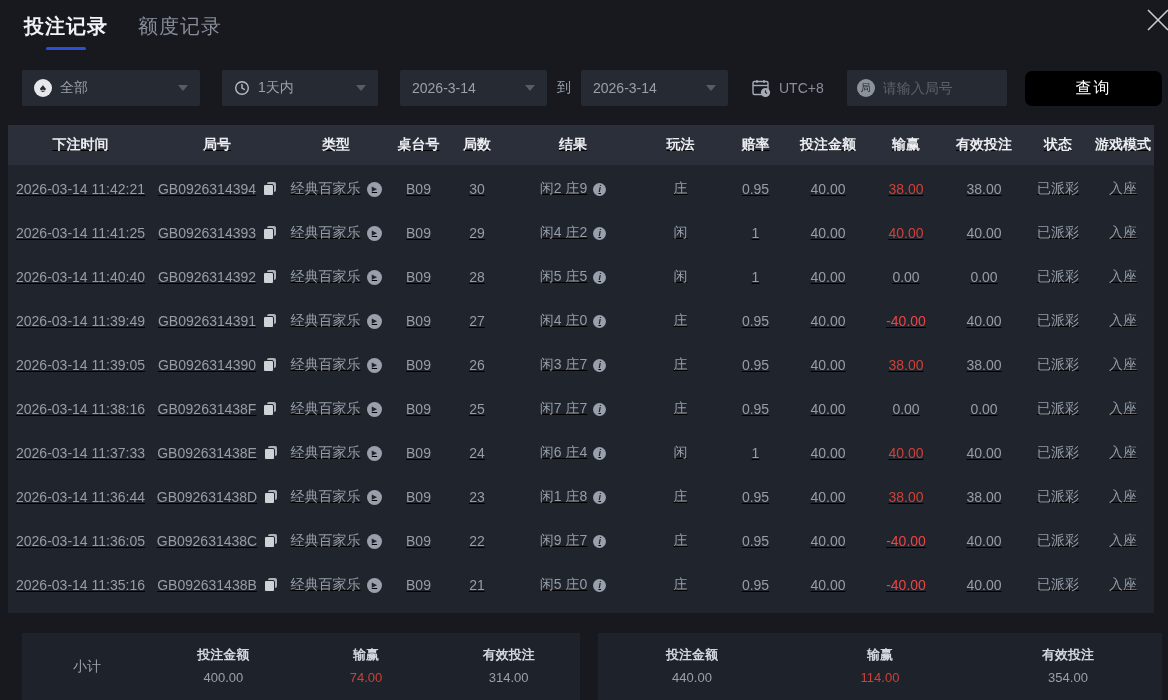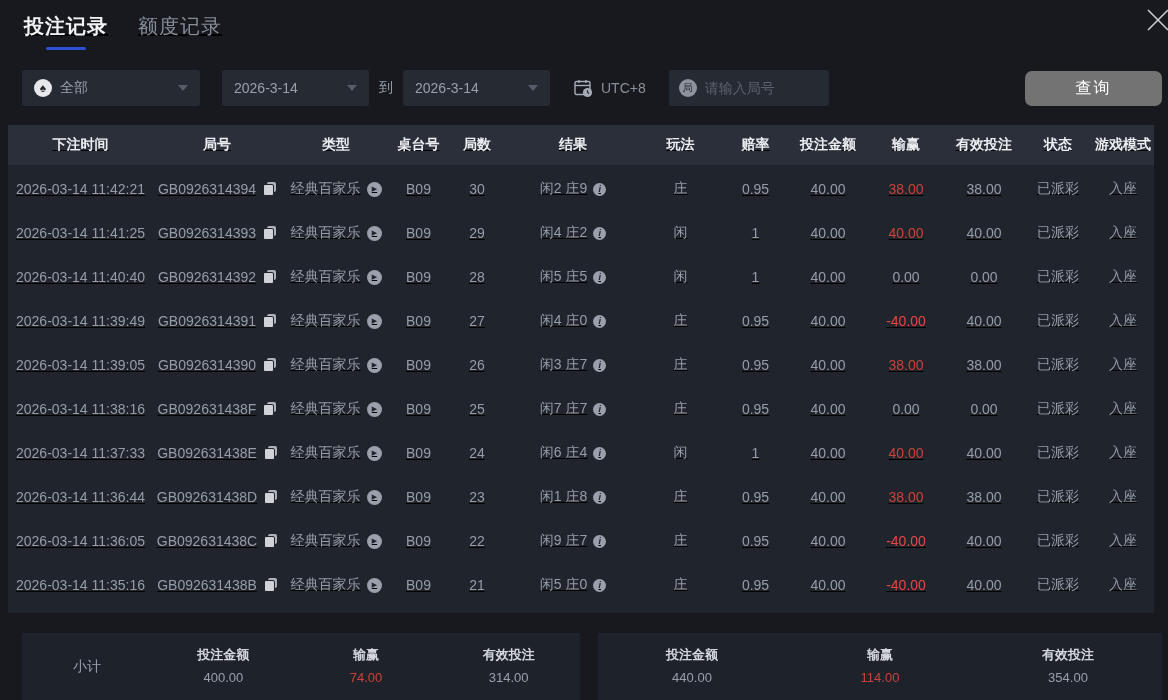--- a/index.html
+++ b/index.html
@@ -2,21 +2,21 @@
 <html><head>
 <meta charset="utf-8">
 <style>
   * { box-sizing: border-box; margin: 0; padding: 0; }
   html, body {
     width: 1168px; height: 700px; overflow: hidden;
     background: #17191f;
     font-family: "Liberation Sans", "DejaVu Sans", sans-serif;
   }
   
-  .tabbar { position: absolute; top: 13px; left: 24px; display: flex; gap: 30px; text-decoration: underline; }
+  .tabbar { position: absolute; top: 13px; left: 24px; display: flex; gap: 30px; }
   .tab { cursor: pointer; }
   .tab-label { font-size: 20px; font-weight: 700; color: #f2f3f6; letter-spacing: 1px; }
   .tab.inactive .tab-label { color: #878d98; font-weight: 500; text-align: center; }
   .tab-underline { width: 40px; height: 3px; border-radius: 2px; background: #2b50d4; margin: 7px auto 0; }
   .close-btn { position: absolute; top: 2px; right: -8px; width: 36px; height: 36px; cursor: pointer; }
 
   
   .filters { position: absolute; top: 70px; left: 22px; width: 1140px; height: 36px; display: flex; align-items: center; }
   .sel {
     height: 36px; background: #252a33; border-radius: 2px; display: flex; align-items: center;
@@ -29,21 +29,21 @@
   .clock-svg { margin-right: 8px; flex: none; }
   .to-label { color: #9aa0aa; font-size: 14px; margin: 0 10px; }
   .tz { display: flex; align-items: center; margin-left: 23px; }
   .tz-text { color: #8a909b; font-size: 14px; margin-left: 8px; }
   .round-input { width: 160px; height: 36px; background: #252a33; border-radius: 2px; display: flex; align-items: center; padding: 0 10px; margin-left: 23px; }
   .icon-circle-gray { width: 18px; height: 18px; border-radius: 50%; background: #8d939d; color: #23272e;
     display: inline-flex; align-items: center; justify-content: center; font-size: 10px; margin-right: 8px; flex: none; }
   .round-input input { background: transparent; border: none; outline: none; color: #9aa0aa; font-size: 14px; width: 110px;
     font-family: inherit; }
   .round-input input::placeholder { color: #5c626c; }
-  .query-btn { margin-left: auto; width: 137px; height: 35px; background: #737373; border: none; border-radius: 7px;
+  .query-btn { margin-left: auto; width: 137px; height: 35px; background: #000000; border: none; border-radius: 7px;
     color: #ffffff; font-size: 16px; cursor: pointer; font-family: inherit; letter-spacing: 2px; }
 
   
   .table-wrap { position: absolute; top: 125px; left: 8px; width: 1146px; height: 488px; background: #20242c; text-decoration: underline; }
   .thead, .trow {
     display: grid;
     grid-template-columns: 145px 128px 110px 55px 62px 130px 85px 65px 80px 76px 80px 68px 62px;
     align-items: center;
   }
   .thead { height: 40px; background: #2a2f39; margin-bottom: 2px; }
@@ -88,20 +88,28 @@
     <line x1="28" y1="8" x2="8" y2="28" stroke="#c9ccd1" stroke-width="1.6"></line>
   </svg>
 </div>
 
 <div class="filters">
   <div class="sel" style="width:178px">
     <span class="icon-circle-light">♠</span>
     <span class="sel-text">全部</span>
     <span class="chevron"></span>
   </div>
+  <div class="sel" style="width:156px;margin-left:22px">
+    <svg class="clock-svg" width="16" height="16" viewBox="0 0 16 16">
+      <circle cx="8" cy="8" r="6.3" fill="none" stroke="#b6bcc5" stroke-width="1.4"></circle>
+      <path d="M8 4.5V8l2.5 1.5" fill="none" stroke="#b6bcc5" stroke-width="1.4" stroke-linecap="round"></path>
+    </svg>
+    <span class="sel-text">1天内</span>
+    <span class="chevron"></span>
+  </div>
   <div class="sel" style="width:147px;margin-left:22px">
     <span class="sel-text">2026-3-14</span>
     <span class="chevron"></span>
   </div>
   <span class="to-label">到</span>
   <div class="sel" style="width:147px">
     <span class="sel-text">2026-3-14</span>
     <span class="chevron"></span>
   </div>
   <div class="tz">

